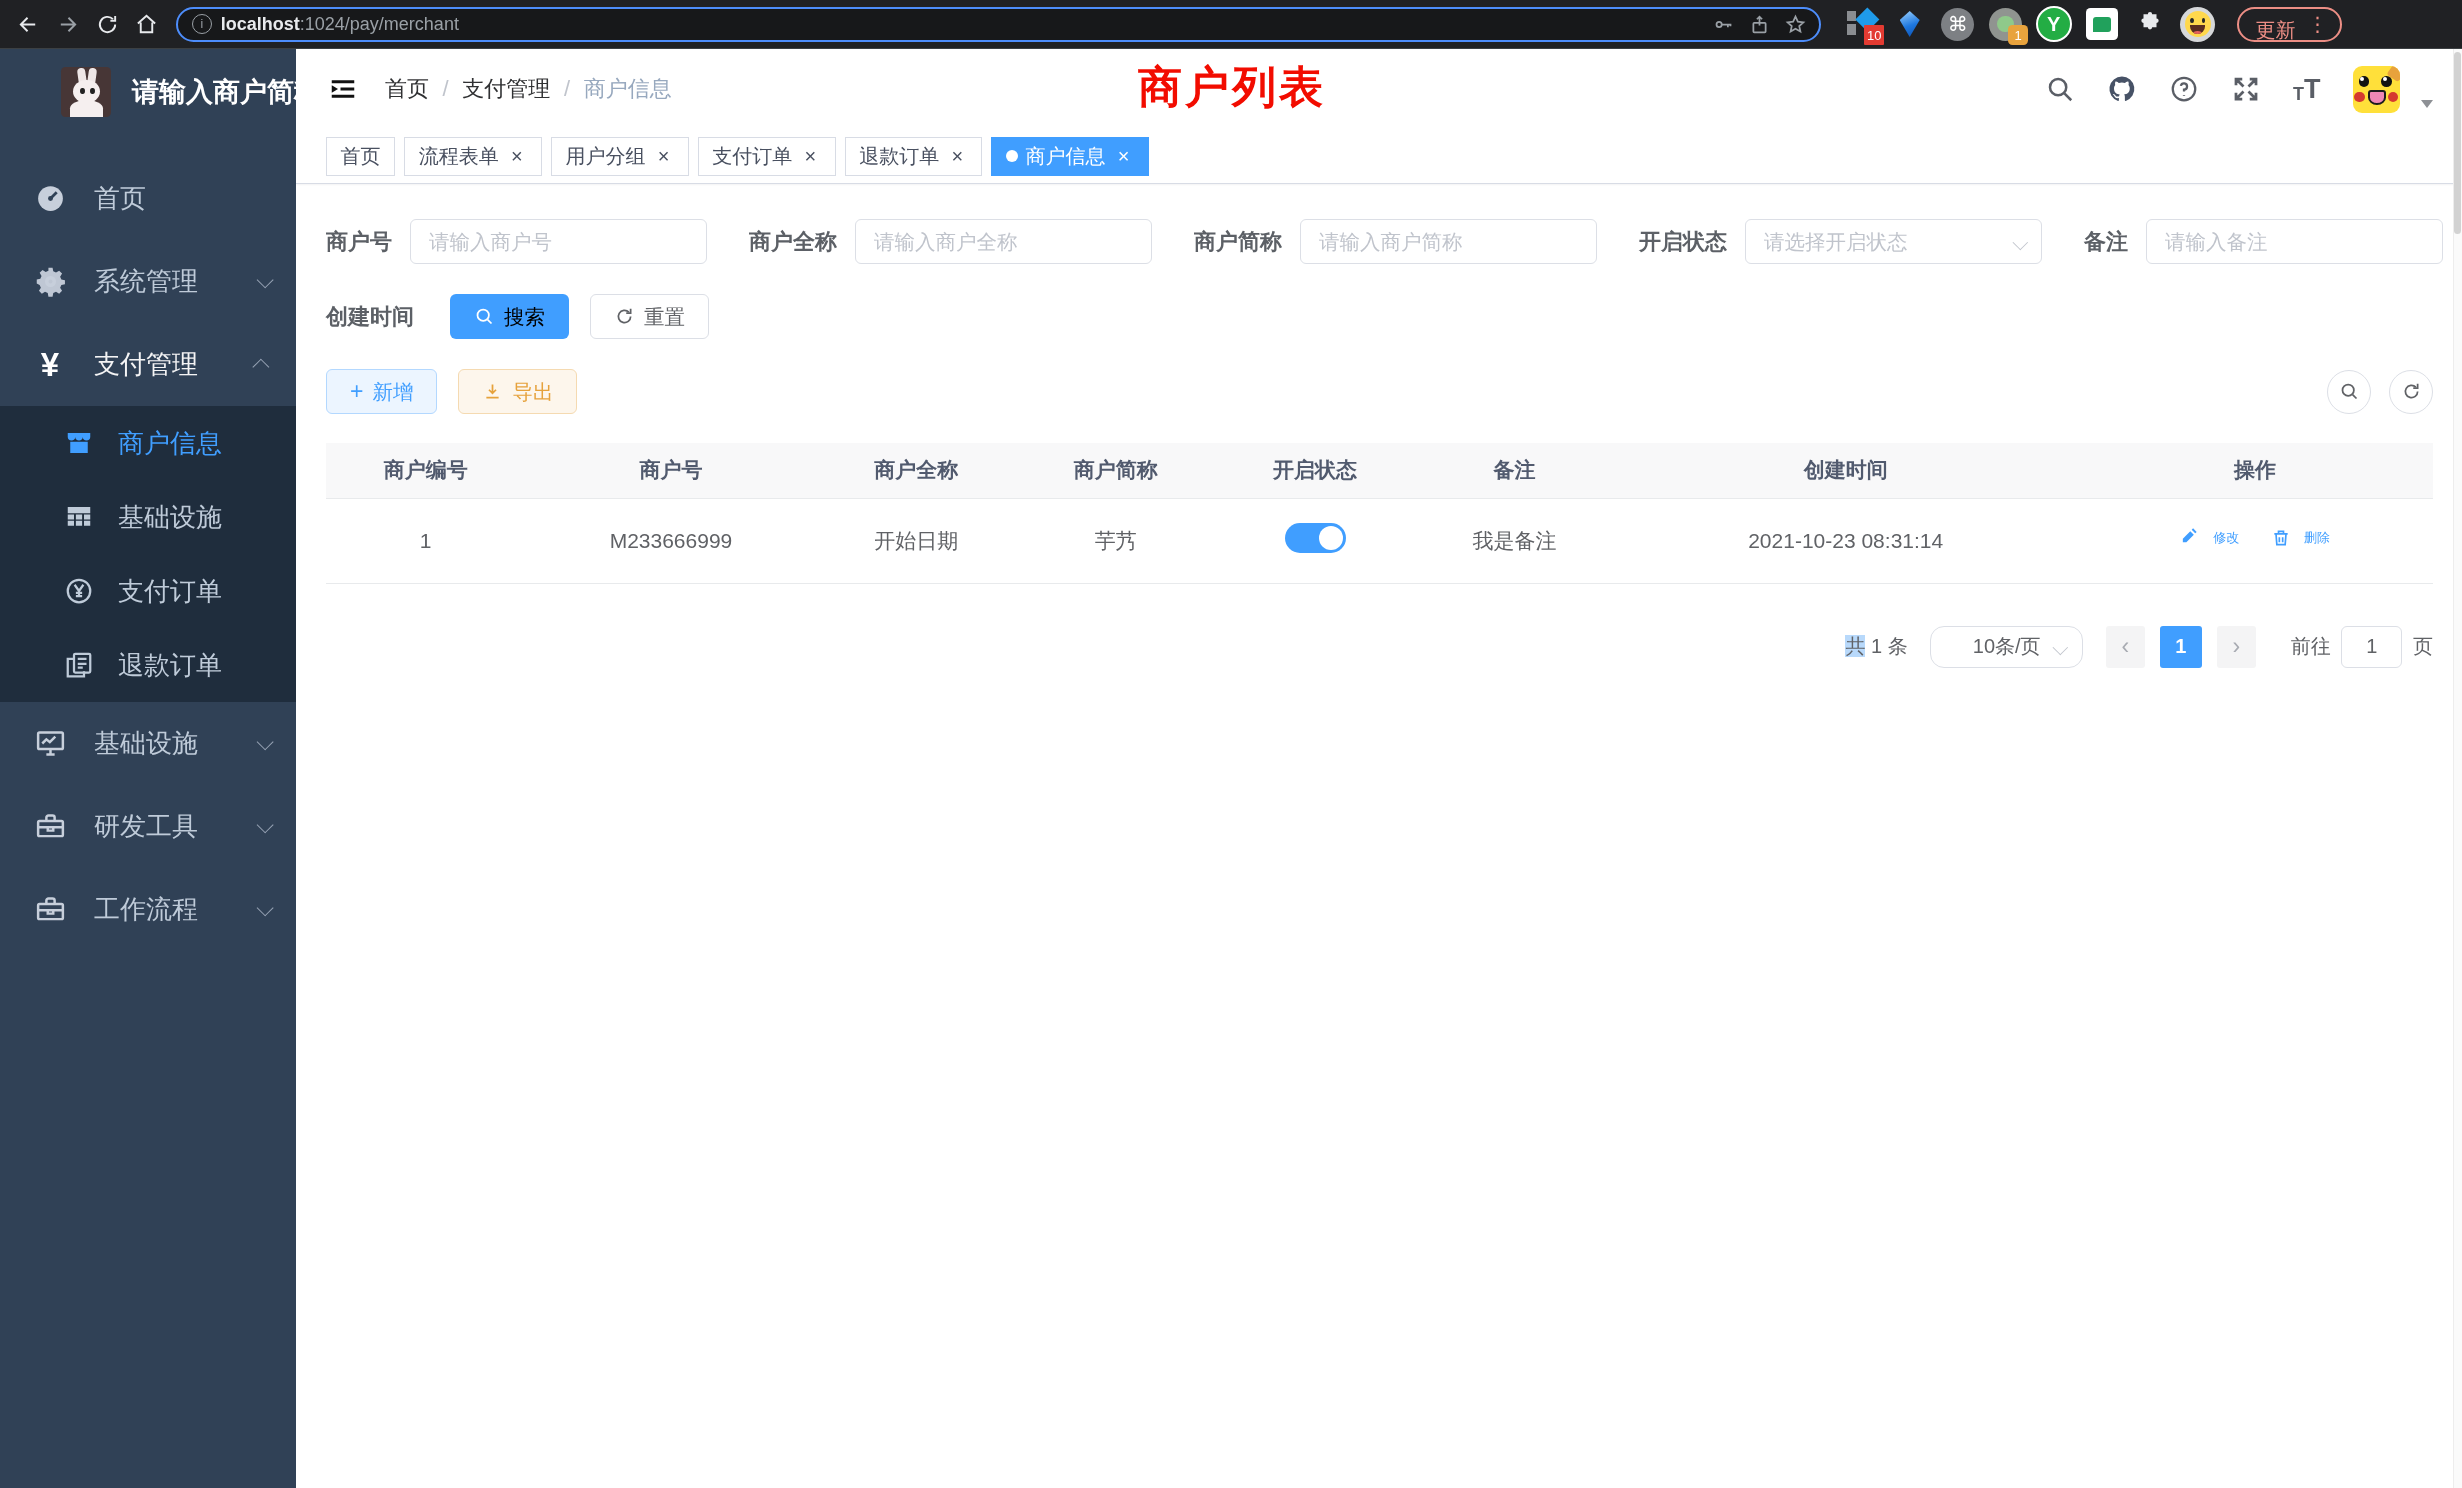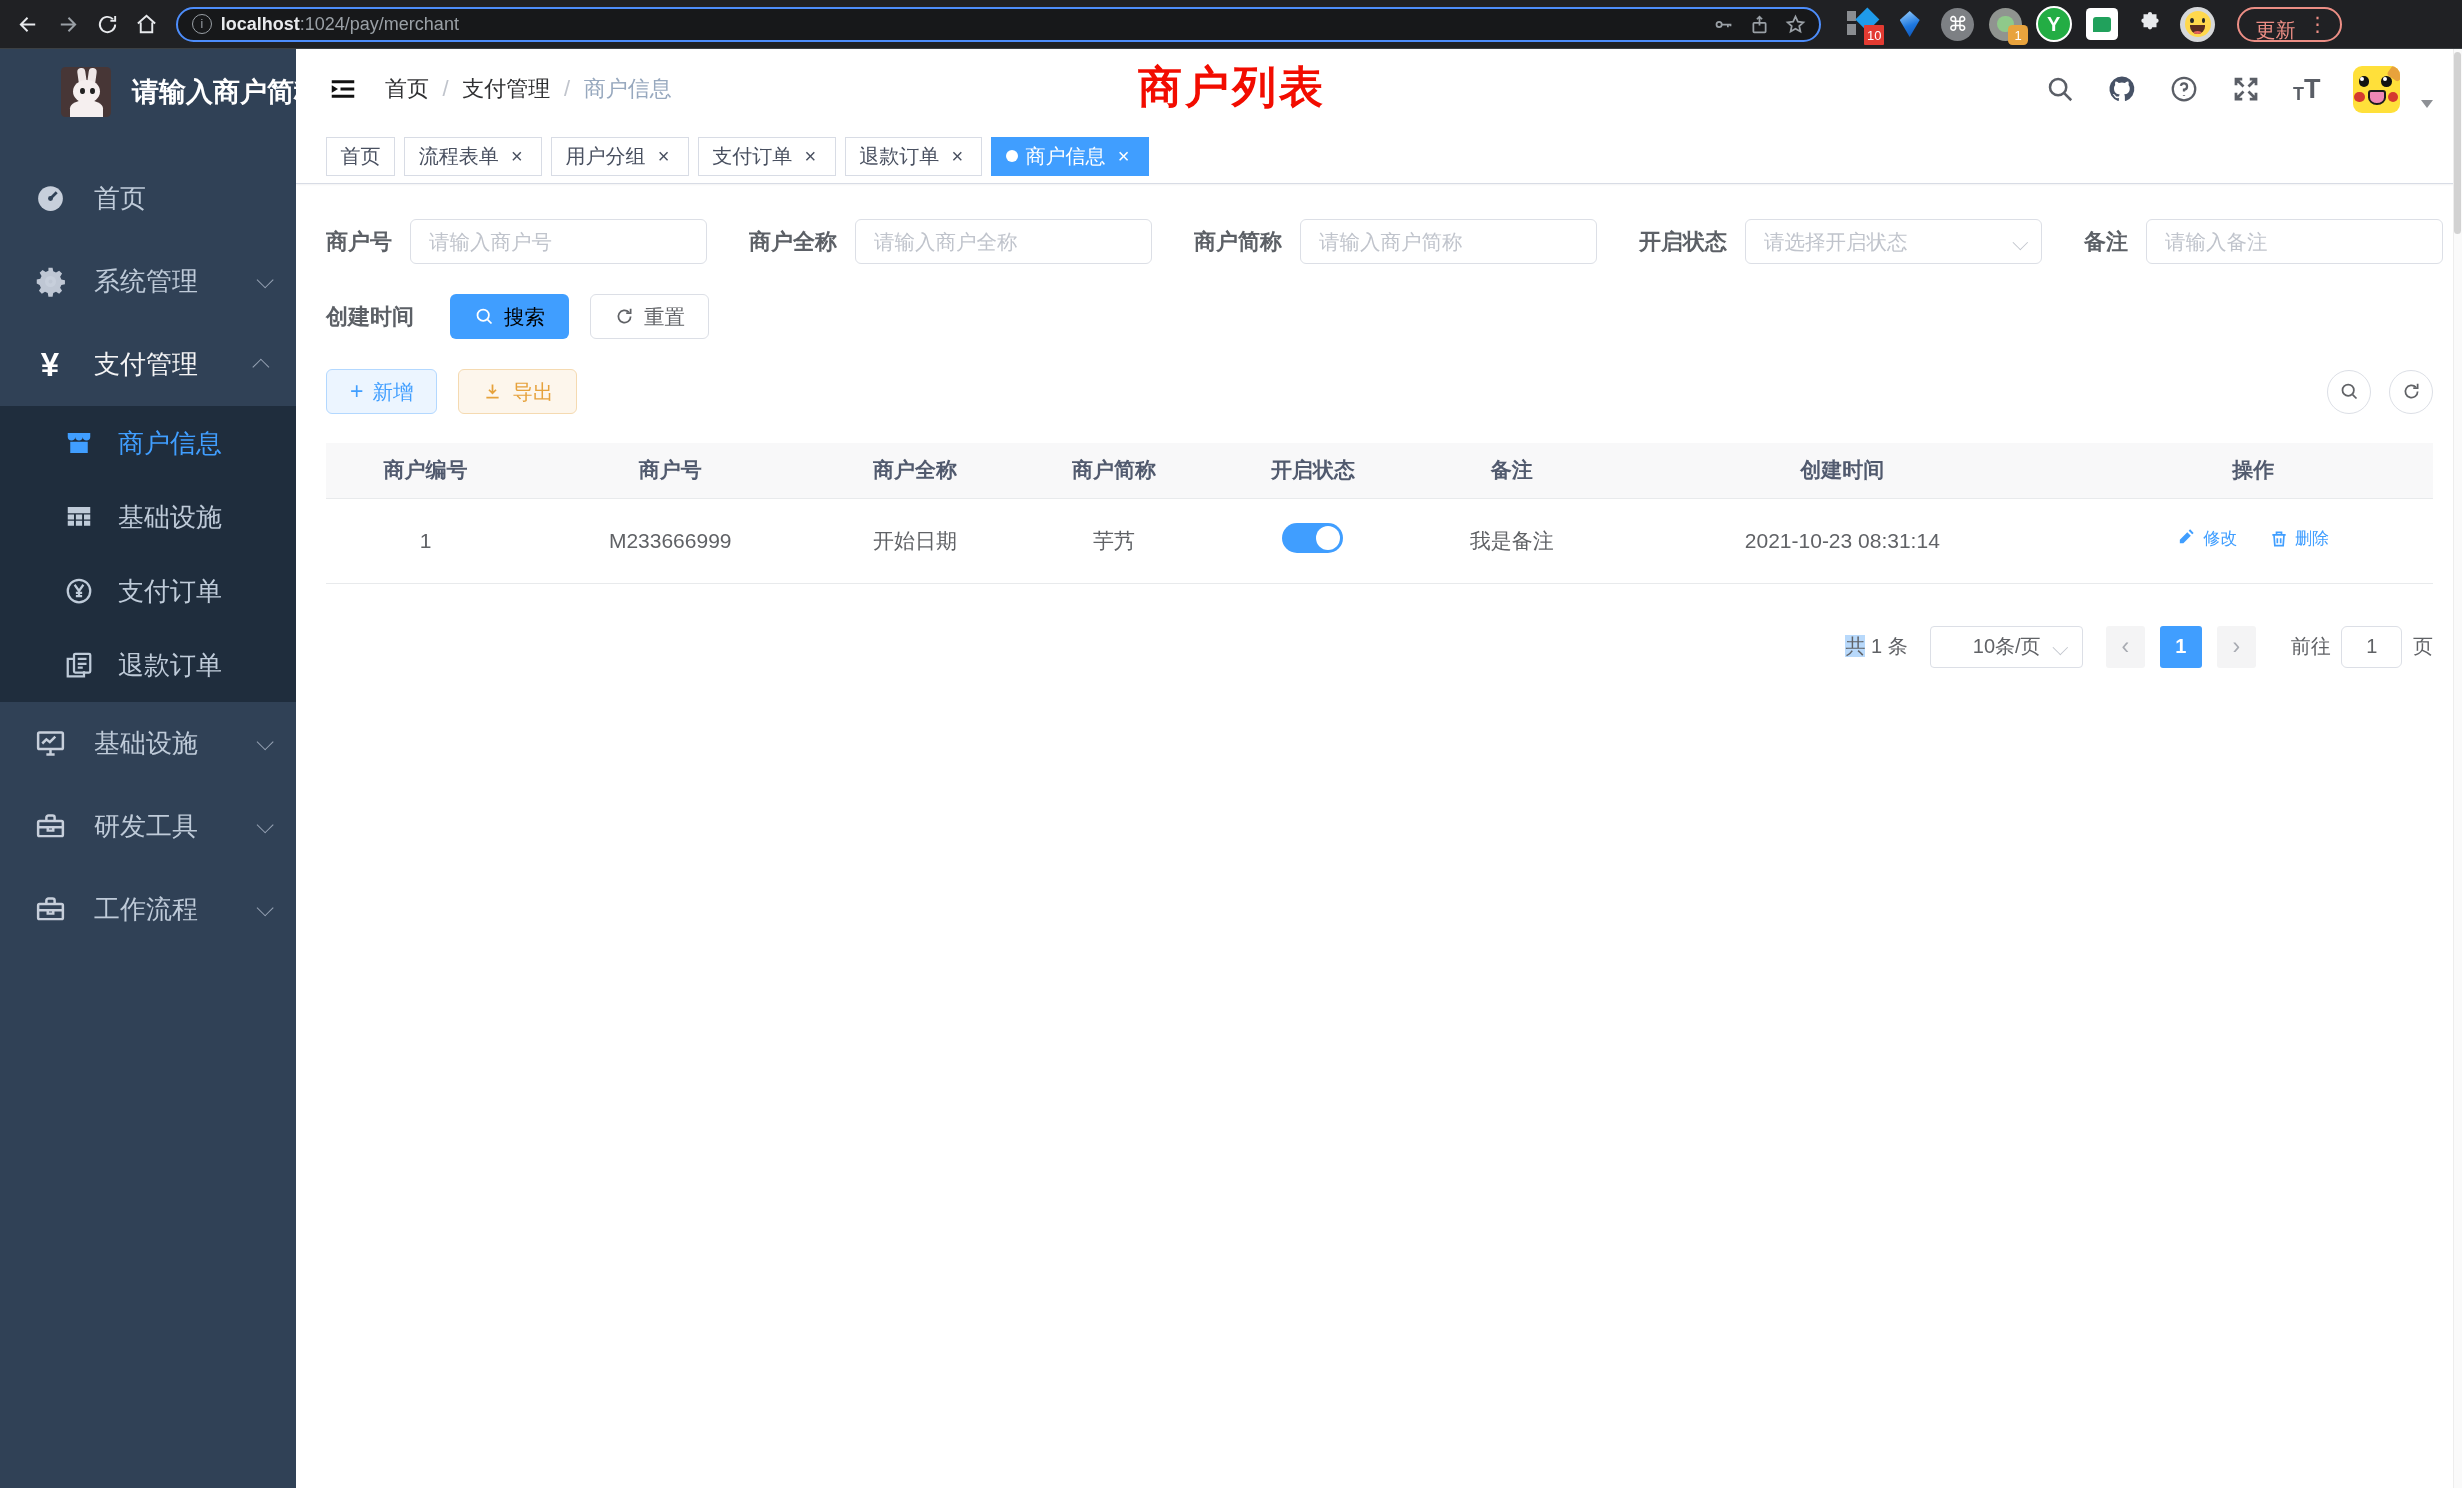--- a/index.html
+++ b/index.html
@@ -152,28 +152,28 @@
   .circle-btn { width:44px; height:44px; border-radius:50%; border:0.8px solid #dcdfe6; background:#fff;
     display:flex; align-items:center; justify-content:center; color:#606266; cursor:pointer;}
   .circle-btn svg { width:21px; height:21px;}
 
   table.grid { width:100%; border-collapse:collapse; font-size:21px; color:#606266;}
   table.grid th { background:#f8f8f9; color:#515a6e; font-weight:700; height:55px; text-align:center;
     border-bottom:0.8px solid #e8eaec; white-space:nowrap;}
   table.grid td { height:85px; text-align:center; border-bottom:0.8px solid #e8eaec; white-space:nowrap;}
   .switch { width:61px; height:30px; background:#409eff; border-radius:15px; display:inline-block; position:relative; cursor:pointer;}
   .switch i { position:absolute; right:3px; top:3px; width:24px; height:24px; background:#fff; border-radius:50%; display:block;}
-  .op-link { color:#409eff; display:inline-flex; align-items:center; gap:6px; cursor:pointer; font-size:17px;}
+  .op-link { color:#409eff; display:inline-flex; align-items:center; gap:13px; cursor:pointer; font-size:13px;}
   .op-link svg { width:20px; height:20px;}
   .op-link + .op-link { margin-left:26px;}
 
   .pager { display:flex; align-items:center; justify-content:flex-end; margin-top:42px; gap:15px;
     font-size:20px; color:#606266;}
   .total .hl { background:#b8d9fb; }
-  .psize { position:relative; width:153px; height:42px; border:0.8px solid #dcdfe6; border-radius:4px;
+  .psize { position:relative; width:153px; height:42px; border:0.8px solid #dcdfe6; border-radius:14px;
     display:flex; align-items:center; justify-content:center; color:#606266; margin:0 7.6px;}
   .psize .sel-chev { top:15px;}
   .pbtn { width:39px; height:42px; background:#f4f4f5; border-radius:3px; color:#a8abb2;
     display:flex; align-items:center; justify-content:center; font-size:23px; cursor:pointer;}
   .pnum { width:42px; height:42px; background:#409eff; color:#fff; border-radius:3px;
     display:flex; align-items:center; justify-content:center; font-weight:700; cursor:pointer;}
   .goto { display:flex; align-items:center; gap:10.6px; margin-left:20px;}
   .goto input { width:61px; height:42px; border:0.8px solid #dcdfe6; border-radius:6px; text-align:center;
     font-size:20px; color:#606266; outline:none; font-family:"Liberation Sans","DejaVu Sans",sans-serif;}
 

